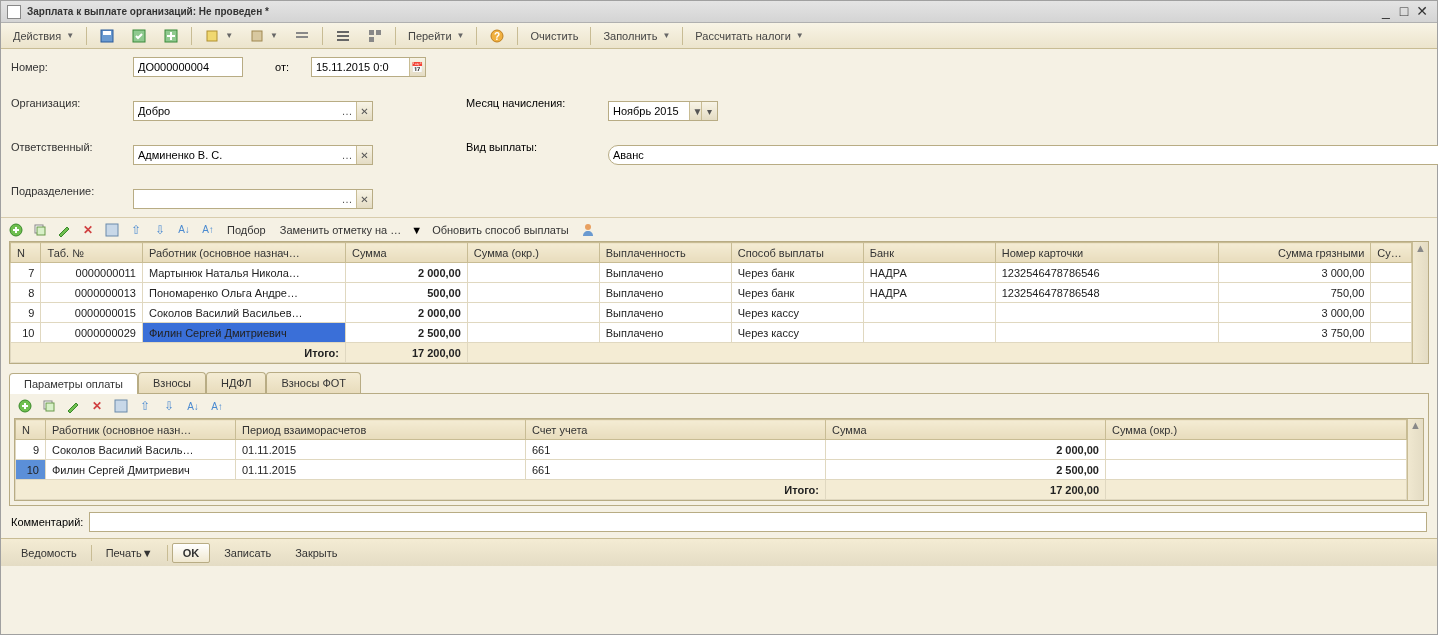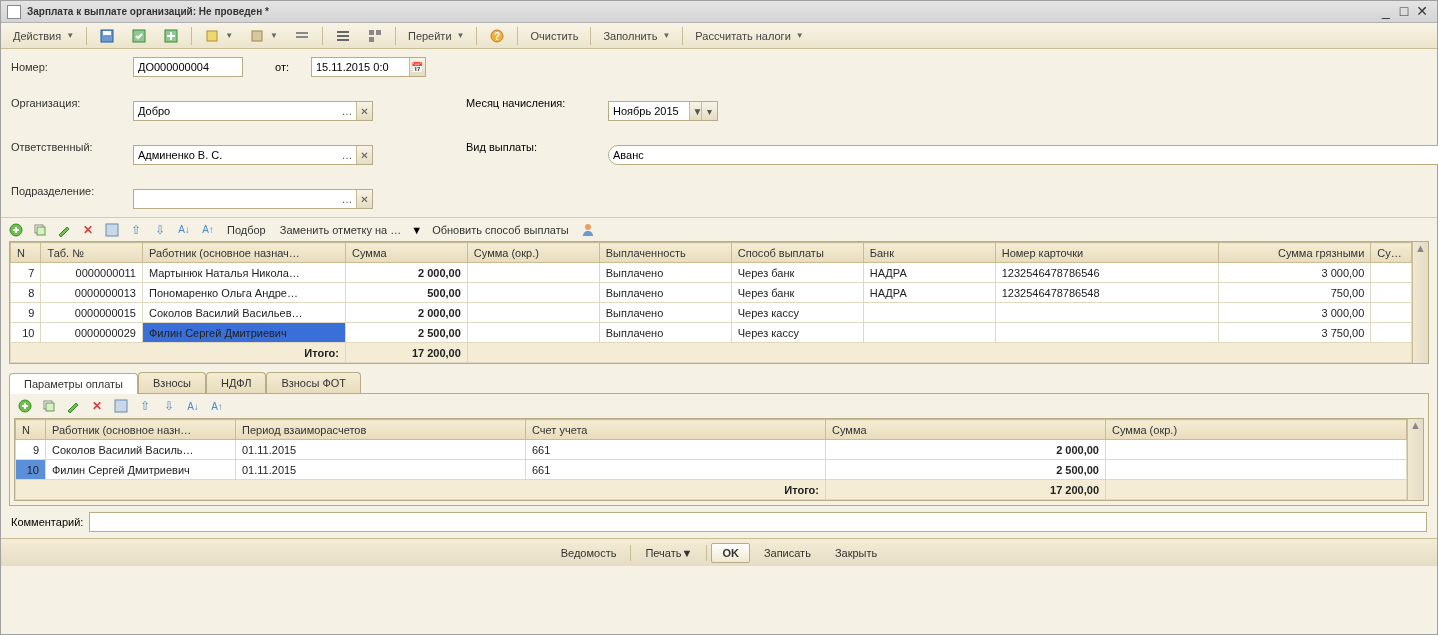--- a/index.html
+++ b/index.html
@@ -39,21 +39,21 @@
 .totals-row td { background: #f4ecd4; font-weight: bold; }
 .scrollbar-v { width: 16px; background: linear-gradient(90deg,#f0e8d0,#e4dcc4); border-left: 1px solid #c8bc94; }
 .table-outer { display: flex; }
 .table-inner { flex: 1; }
 .tabs { margin: 8px 8px 0 8px; display: flex; gap: 0; }
 .tab { padding: 4px 14px; background: linear-gradient(#f4ecd4,#e8dcbc); border: 1px solid #b8ac84; border-bottom: none; border-radius: 4px 4px 0 0; cursor: pointer; color: #333; }
 .tab.active { background: #fff; position: relative; top: 1px; }
 .tab-content { margin: 0 8px; border: 1px solid #b8ac84; background: #f5f1e4; }
 .bottom-row { display: flex; align-items: center; padding: 6px 10px; gap: 6px; }
 .bottom-row .comment-input { flex: 1; background: #fff; border: 1px solid #b8ac84; height: 20px; }
-.footer { height: 28px; background: linear-gradient(#f4ecd4,#e4dcc4); border-top: 1px solid #c8bc94; display: flex; align-items: center; justify-content: center; padding: 0 10px; gap: 4px; }
+.footer { height: 28px; background: linear-gradient(#f4ecd4,#e4dcc4); border-top: 1px solid #c8bc94; display: flex; align-items: center; justify-content: flex-start; padding: 0 10px; gap: 4px; }
 .footer .fbtn { padding: 3px 10px; cursor: pointer; color: #333; border-radius: 2px; }
 .footer .fbtn.primary { font-weight: bold; border: 1px solid #b8ac84; background: linear-gradient(#fff,#f0e8d0); }
 .footer .sep2 { width: 1px; height: 16px; background: #c8bc94; }
 svg { display: block; }
 </style>
 </head>
 <body>
 
 <div class="window">
 

